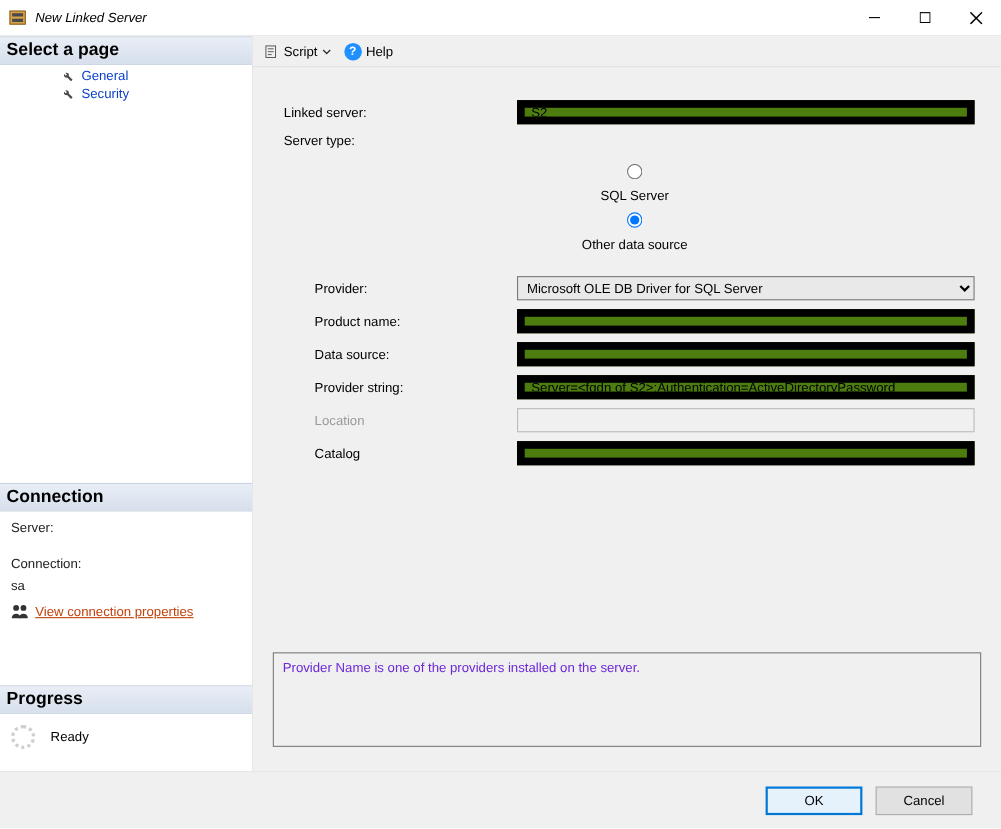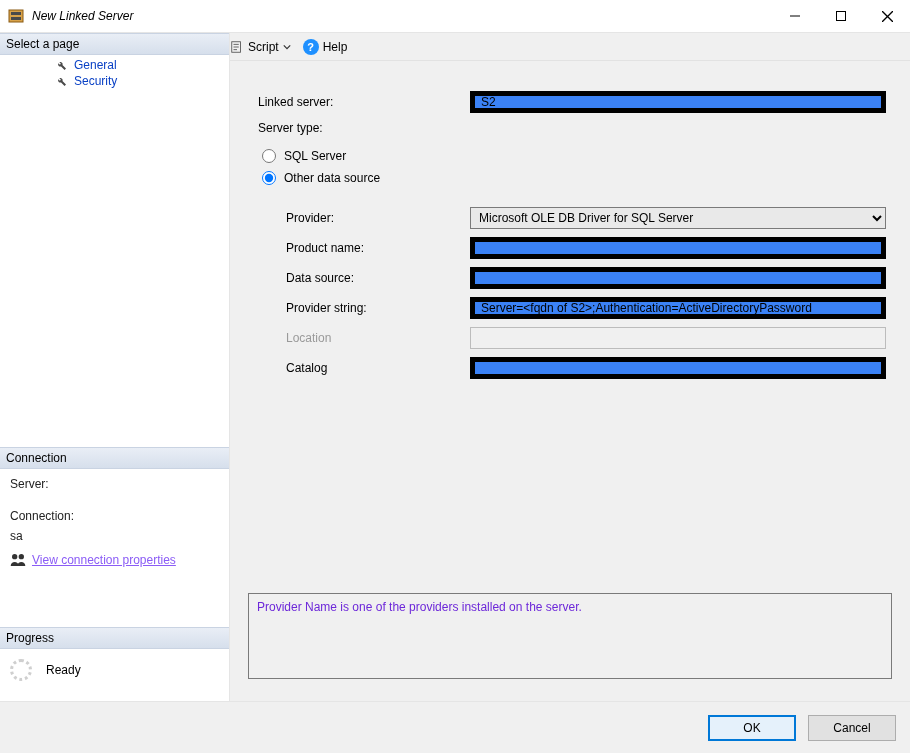--- a/index.html
+++ b/index.html
@@ -38,109 +38,109 @@
   .sidebar {
     width: 230px;
     background: #fff;
     display: flex;
     flex-direction: column;
     border-right: 1px solid #e5e5e5;
   }
   .section-header {
     background: linear-gradient(to bottom, #e9eef6, #d6dfec);
     padding: 3px 6px;
-    font-weight: normal;
+    font-weight: bold;
     border-top: 1px solid #c9d3e2;
     border-bottom: 1px solid #c9d3e2;
-    font-size: 12px;
+    font-size: 16px;
   }
   .page-list { padding: 2px 0 0 0; margin-left: 48px; }
   .page-item {
     display: flex; align-items: center; gap: 6px;
     padding: 1px 6px;
     font-size: 12px;
     color: #0a41c5;
     cursor: default;
   }
   .page-item .wrench {
     width: 14px; height: 14px; display:inline-flex; align-items:center; justify-content:center;
     color: #444;
   }
   .sidebar .spacer { flex: 1; }
   .conn-block { padding: 8px 10px 10px 10px; font-size: 12px; color:#222; }
   .conn-block .row { margin-bottom: 6px; }
   .conn-link-row { display:flex; align-items:center; gap:6px; margin-top:10px; }
-  .conn-link { color:#8b5cf6; text-decoration: underline; cursor: pointer; }
+  .conn-link { color:#c2410c; text-decoration: underline; cursor: pointer; }
   .progress-block { padding: 10px 10px 20px 10px; display:flex; align-items:center; gap:14px; }
   .spinner {
     width: 22px; height: 22px; border-radius: 50%;
     border: 3px dotted #cfcfcf;
   }
   .main {
     flex: 1;
     background: #f0f0f0;
     display: flex;
     flex-direction: column;
     position: relative;
   }
   .toolbar {
     height: 28px;
     display: flex; align-items: center; gap: 6px;
-    padding: 0 0;
+    padding: 0 10px;
     border-bottom: 1px solid #e2e2e2;
   }
   .toolbar .tb-item { display:flex; align-items:center; gap:4px; cursor:default; }
   .toolbar .help-icon {
     width:16px; height:16px; border-radius:50%; background:#1e90ff; color:#fff; font-weight:bold;
     display:flex; align-items:center; justify-content:center; font-size:11px;
   }
   .form-area {
     padding: 30px 18px 10px 28px;
   }
   .form-row { display:flex; align-items:center; margin-bottom: 8px; }
   .form-row .lbl { width: 212px; }
   .form-row .lbl.indent { padding-left: 28px; width: 212px; }
   .form-row input[type="text"] {
     flex: 0 0 416px;
     height: 22px;
-    border: 5px solid #000000;
+    border: 7px solid #000000;
     padding: 2px 6px;
     font-family: inherit; font-size: 12px;
-    background: #3b82f6;
+    background: #4d7c0f;
   }
   .form-row input[type="text"]:disabled {
     background:#f0f0f0; color:#888; border:1px solid #bcbcbc;
   }
   .form-row select {
     flex: 0 0 416px;
     height: 22px;
     border: 1px solid #7a7a7a;
     background: #e9e9e9;
     font-family: inherit; font-size: 12px;
     padding: 0 4px;
   }
   .radio-group { margin: 8px 0 18px 0; }
-  .radio-row { display:flex; align-items:center; gap:8px; padding: 4px 0 4px 4px; }
+  .radio-row { display:flex; align-items:center; gap:8px; padding: 4px 0 4px 4px; flex-direction: column; }
   .radio-row input[type="radio"] { width:14px; height:14px; margin:0; }
   .srv-type-lbl { margin: 4px 0 10px 0; }
   .info-box {
     position: absolute;
     left: 18px; right: 18px;
     top: 560px;
     height: 86px;
     border: 1px solid #7a7a7a;
     background: #f0f0f0;
     padding: 6px 8px;
     font-size: 12px;
     color: #6d28d9;
   }
   .footer {
     height: 52px;
     display:flex; align-items:center; justify-content:flex-end;
-    gap: 12px; padding: 0 14px;
+    gap: 12px; padding: 0 26px;
     border-top: 1px solid #e5e5e5;
     background:#f0f0f0;
   }
   .footer button {
     width: 88px; height: 26px;
     background: #e1e1e1;
     border: 1px solid #adadad;
     font-family: inherit; font-size: 12px;
     cursor: pointer;
   }

